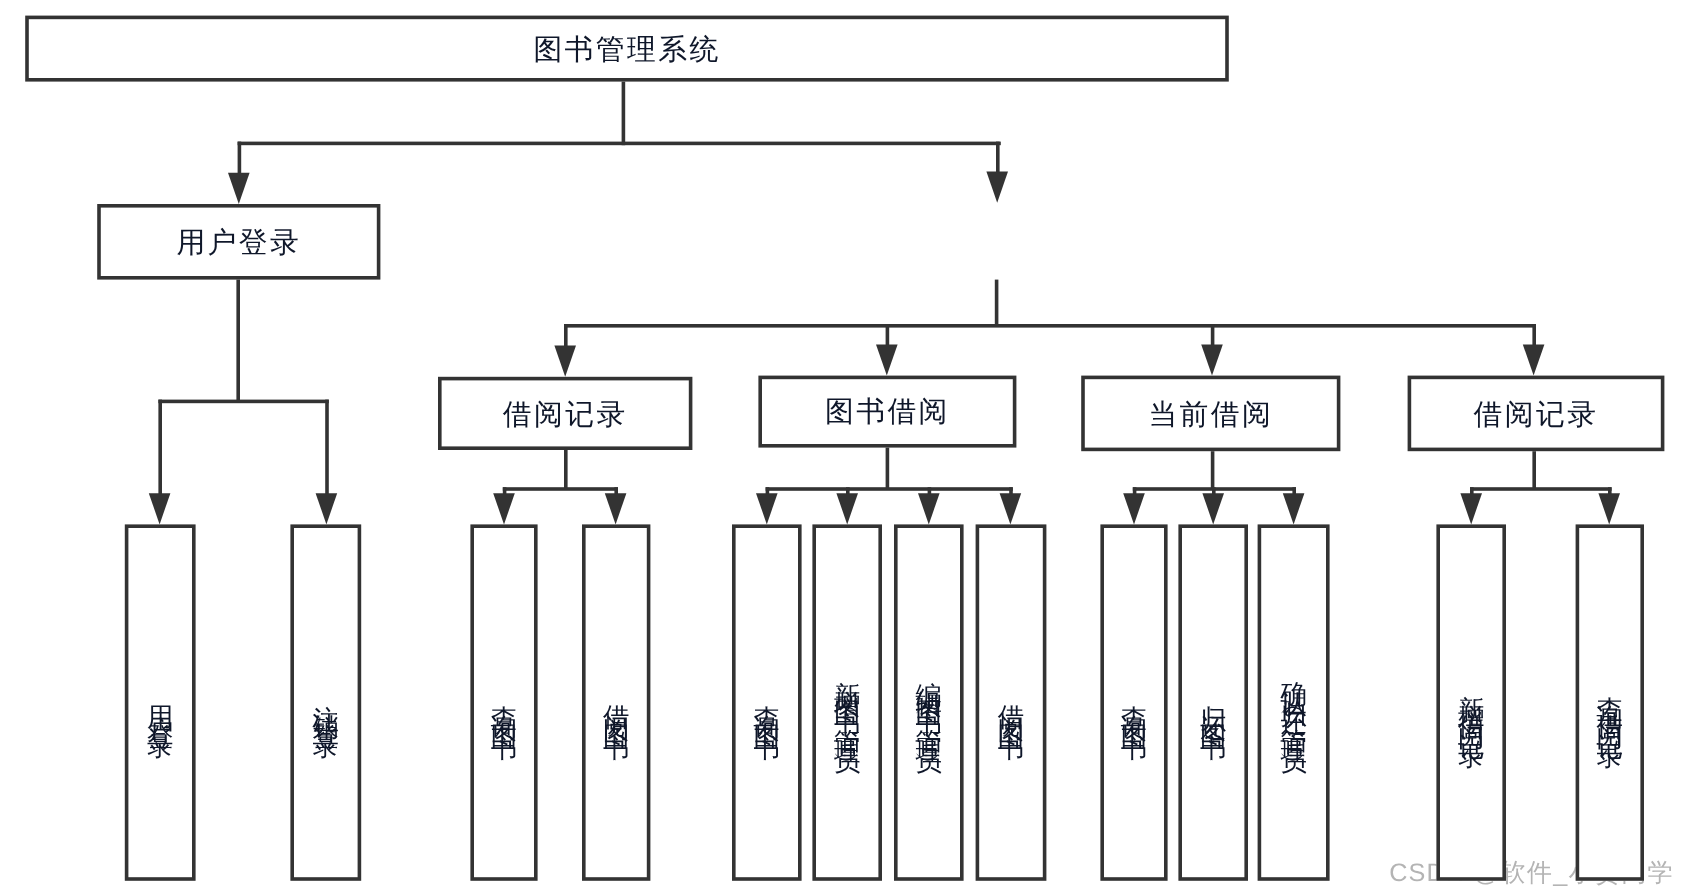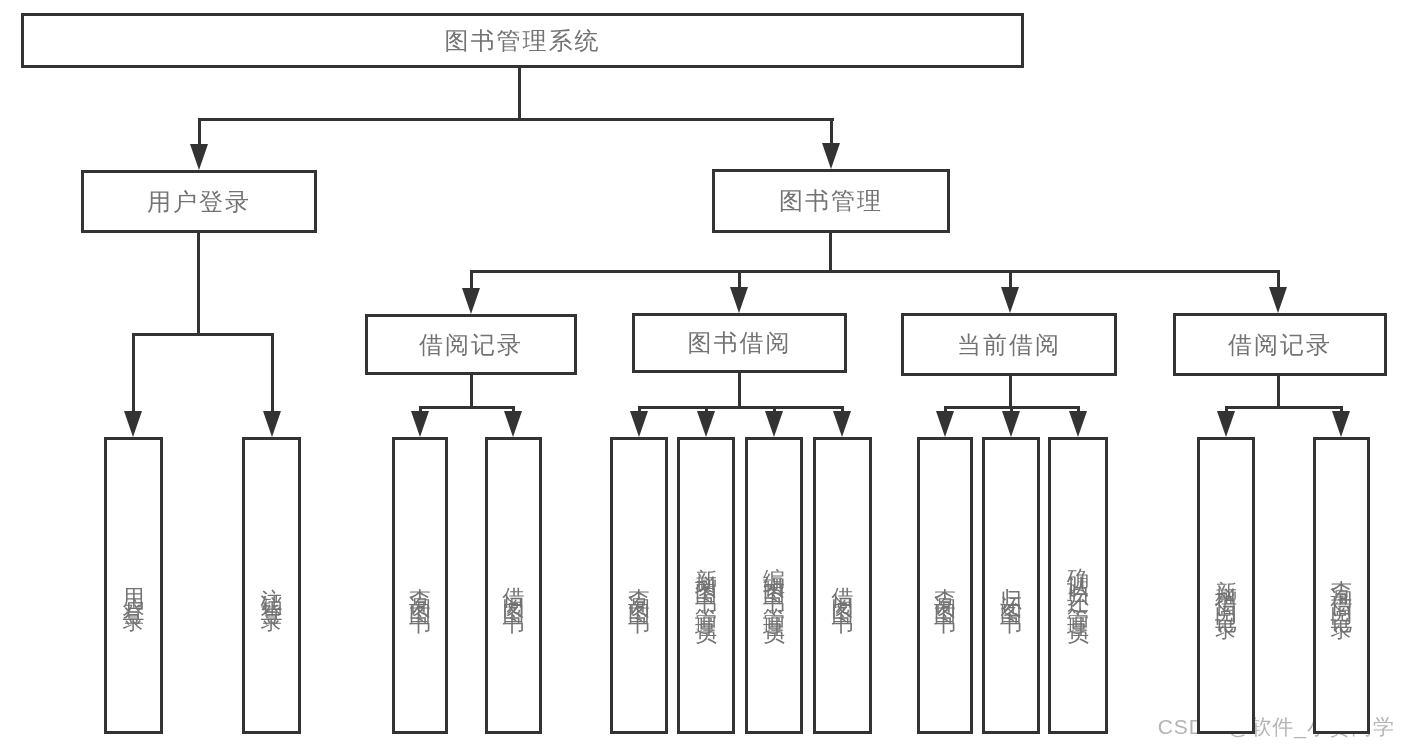--- a/index.html
+++ b/index.html
@@ -13,21 +13,21 @@
     height: 747px;
     background: #ffffff;
     overflow: hidden;
     font-family: "Liberation Sans", "DejaVu Sans", sans-serif;
   }
   .node {
     position: absolute;
     box-sizing: border-box;
     border: 3px solid #333333;
     background: #ffffff;
-    color: #737373;
+    color: #0f172a;
     display: flex;
     align-items: center;
     justify-content: center;
     white-space: nowrap;
   }
   .node.h {
     font-size: 24px;
     letter-spacing: 2px;
   }
   .node.v {
@@ -57,21 +57,20 @@
     color: #b4b4b4;
   }
 </style>
 </head>
 <body>
 
 <div id="canvas" style="background: rgb(255, 255, 255);">
   <div id="watermark" style="color: rgb(180, 180, 180);">CSDN @软件_小贺同学</div>
 <div class="node h" style="left: 21px; top: 13px; width: 1003px; height: 55px;">图书管理系统</div>
     <div class="node h" style="left: 81px; top: 170px; width: 236px; height: 63px;">用户登录</div>
-    <div class="node h" style="left: 712px; top: 169px; width: 238px; height: 64px;">图书管理</div>
     <div class="node h" style="left: 365px; top: 314px; width: 212px; height: 61px;">借阅记录</div>
     <div class="node h" style="left: 632px; top: 313px; width: 215px; height: 60px;">图书借阅</div>
     <div class="node h" style="left: 901px; top: 313px; width: 216px; height: 63px;">当前借阅</div>
     <div class="node h" style="left: 1173px; top: 313px; width: 214px; height: 63px;">借阅记录</div>
     <div class="node v" style="left: 104px; top: 437px; width: 59px; height: 297px;">用户登录</div>
     <div class="node v" style="left: 242px; top: 437px; width: 59px; height: 297px;">注销登录</div>
     <div class="node v" style="left: 392px; top: 437px; width: 56px; height: 297px;">查询图书</div>
     <div class="node v" style="left: 485px; top: 437px; width: 57px; height: 297px;">借阅图书</div>
     <div class="node v" style="left: 610px; top: 437px; width: 58px; height: 297px;">查询图书</div>
     <div class="node v" style="left: 677px; top: 437px; width: 58px; height: 297px;">新增图书（管理员）</div>

